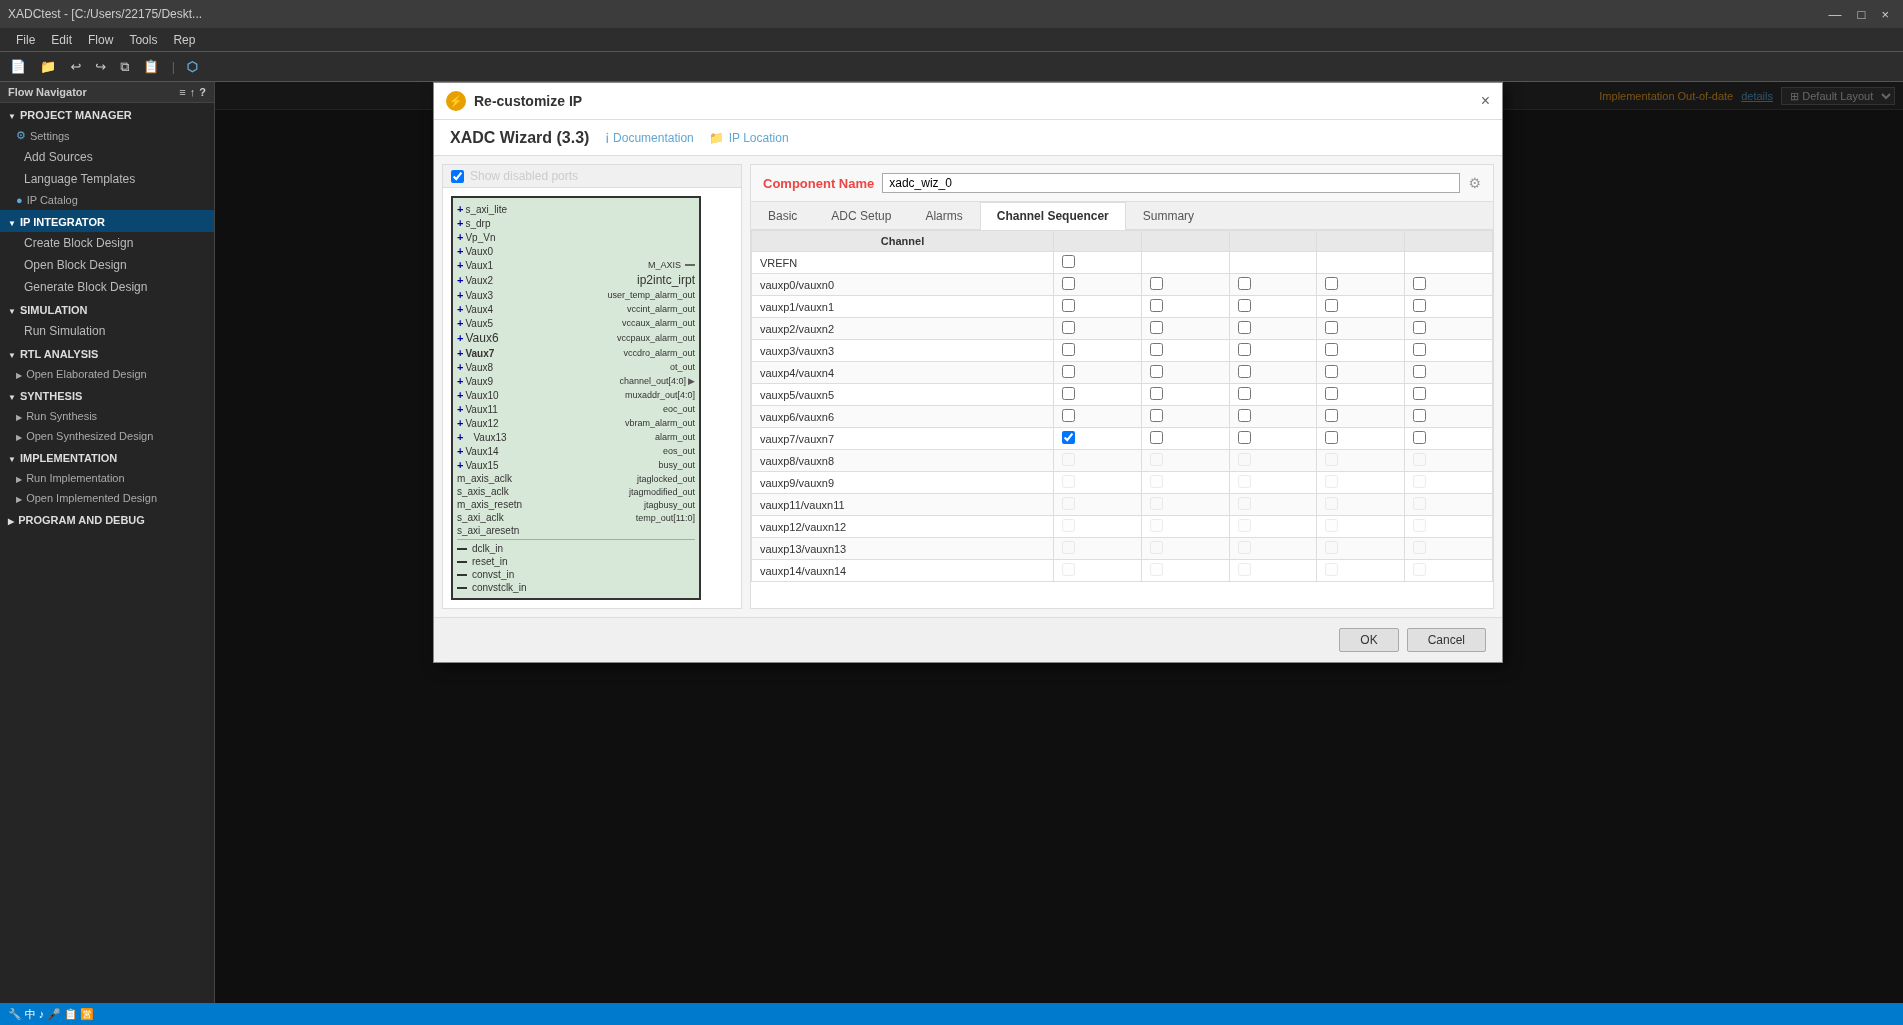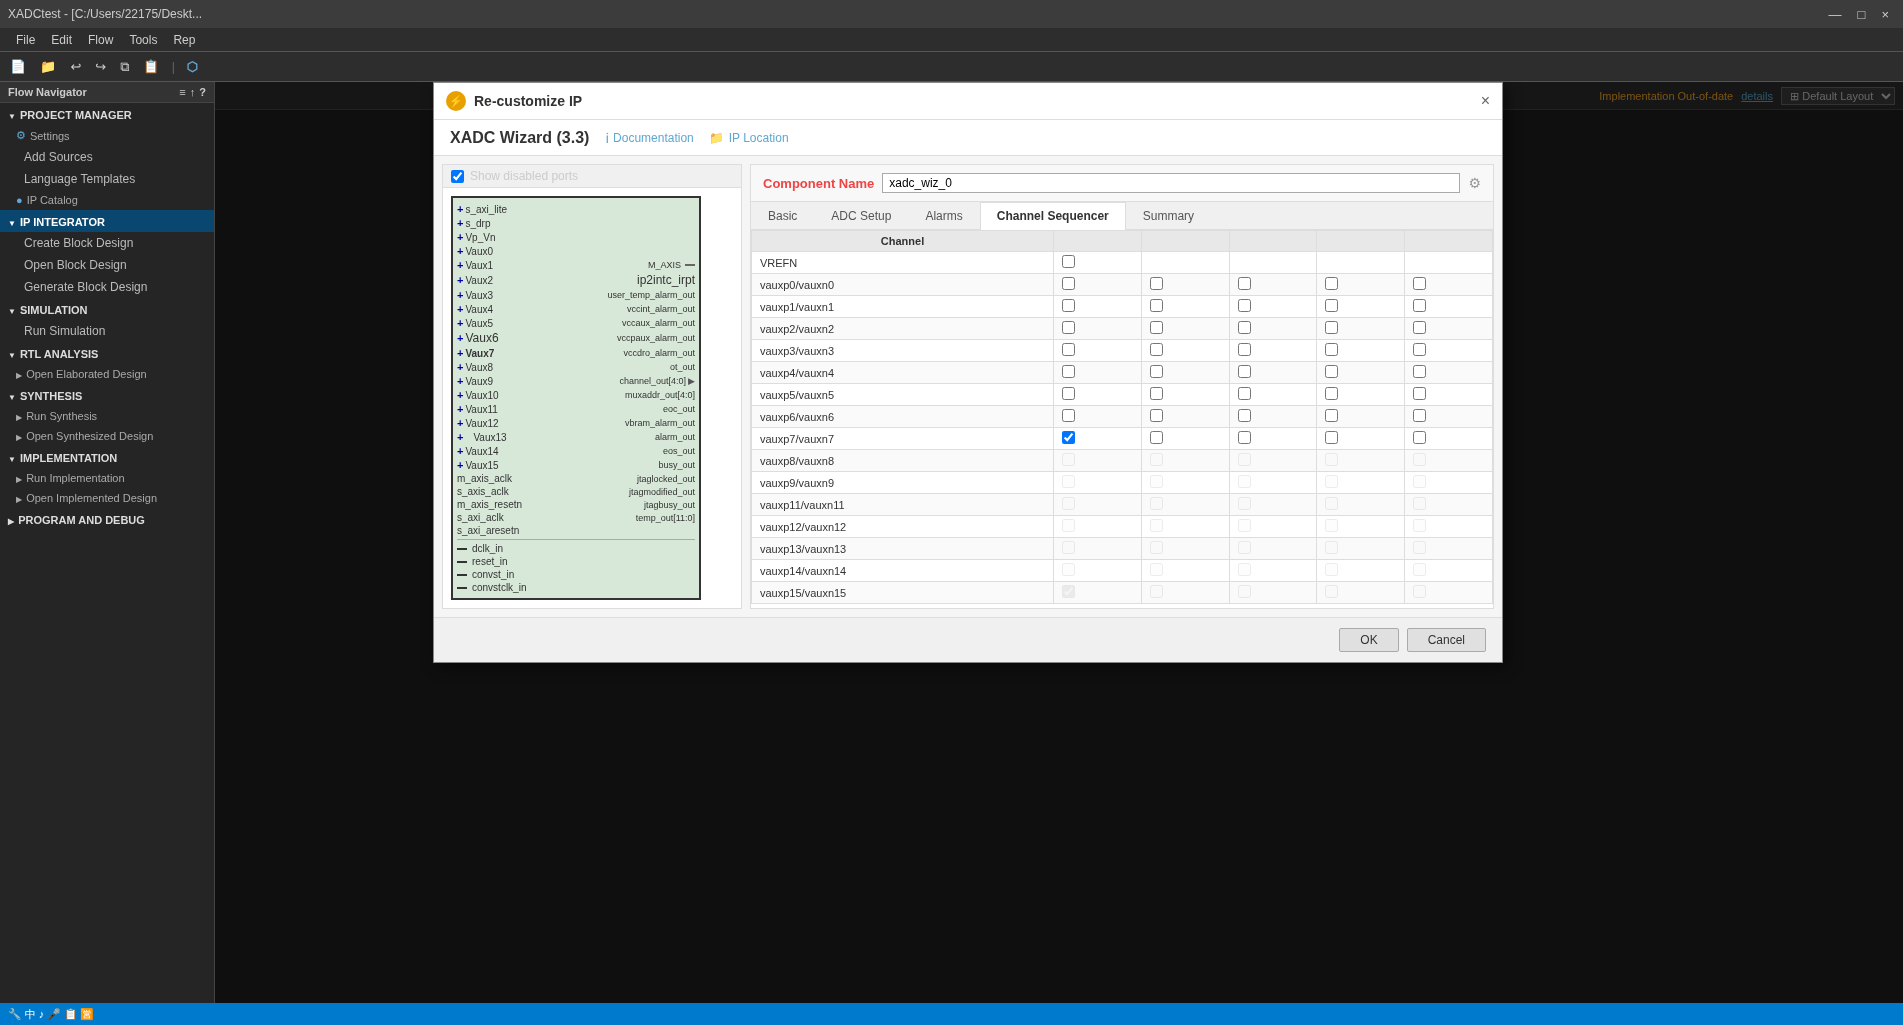--- a/index.html
+++ b/index.html
@@ -650,28 +650,20 @@
                         <td class="checkbox-cell"><input type="checkbox" class="cb disabled-cb" disabled="" style=""></td>
                       </tr>
                       <tr>
                         <td>vauxp14/vauxn14</td>
                         <td class="checkbox-cell"><input type="checkbox" class="cb disabled-cb" disabled="" style=""></td>
                         <td class="checkbox-cell"><input type="checkbox" class="cb disabled-cb" disabled="" style=""></td>
                         <td class="checkbox-cell"><input type="checkbox" class="cb disabled-cb" disabled="" style=""></td>
                         <td class="checkbox-cell"><input type="checkbox" class="cb disabled-cb" disabled="" style=""></td>
                         <td class="checkbox-cell"><input type="checkbox" class="cb disabled-cb" disabled="" style=""></td>
                       </tr>
-                      <tr>
-                        <td>vauxp15/vauxn15</td>
-                        <td class="checkbox-cell"><input type="checkbox" class="cb disabled-cb" disabled="" checked="" style=""></td>
-                        <td class="checkbox-cell"><input type="checkbox" class="cb disabled-cb" disabled="" style=""></td>
-                        <td class="checkbox-cell"><input type="checkbox" class="cb disabled-cb" disabled="" style=""></td>
-                        <td class="checkbox-cell"><input type="checkbox" class="cb disabled-cb" disabled="" style=""></td>
-                        <td class="checkbox-cell"><input type="checkbox" class="cb disabled-cb" disabled="" style=""></td>
-                      </tr>
                     </tbody>
                 </table>
               </div>
             </div>
           </div>
 
           <div class="dialog-footer">
             <button class="btn btn-ok">OK</button>
             <button class="btn btn-cancel">Cancel</button>
           </div>

